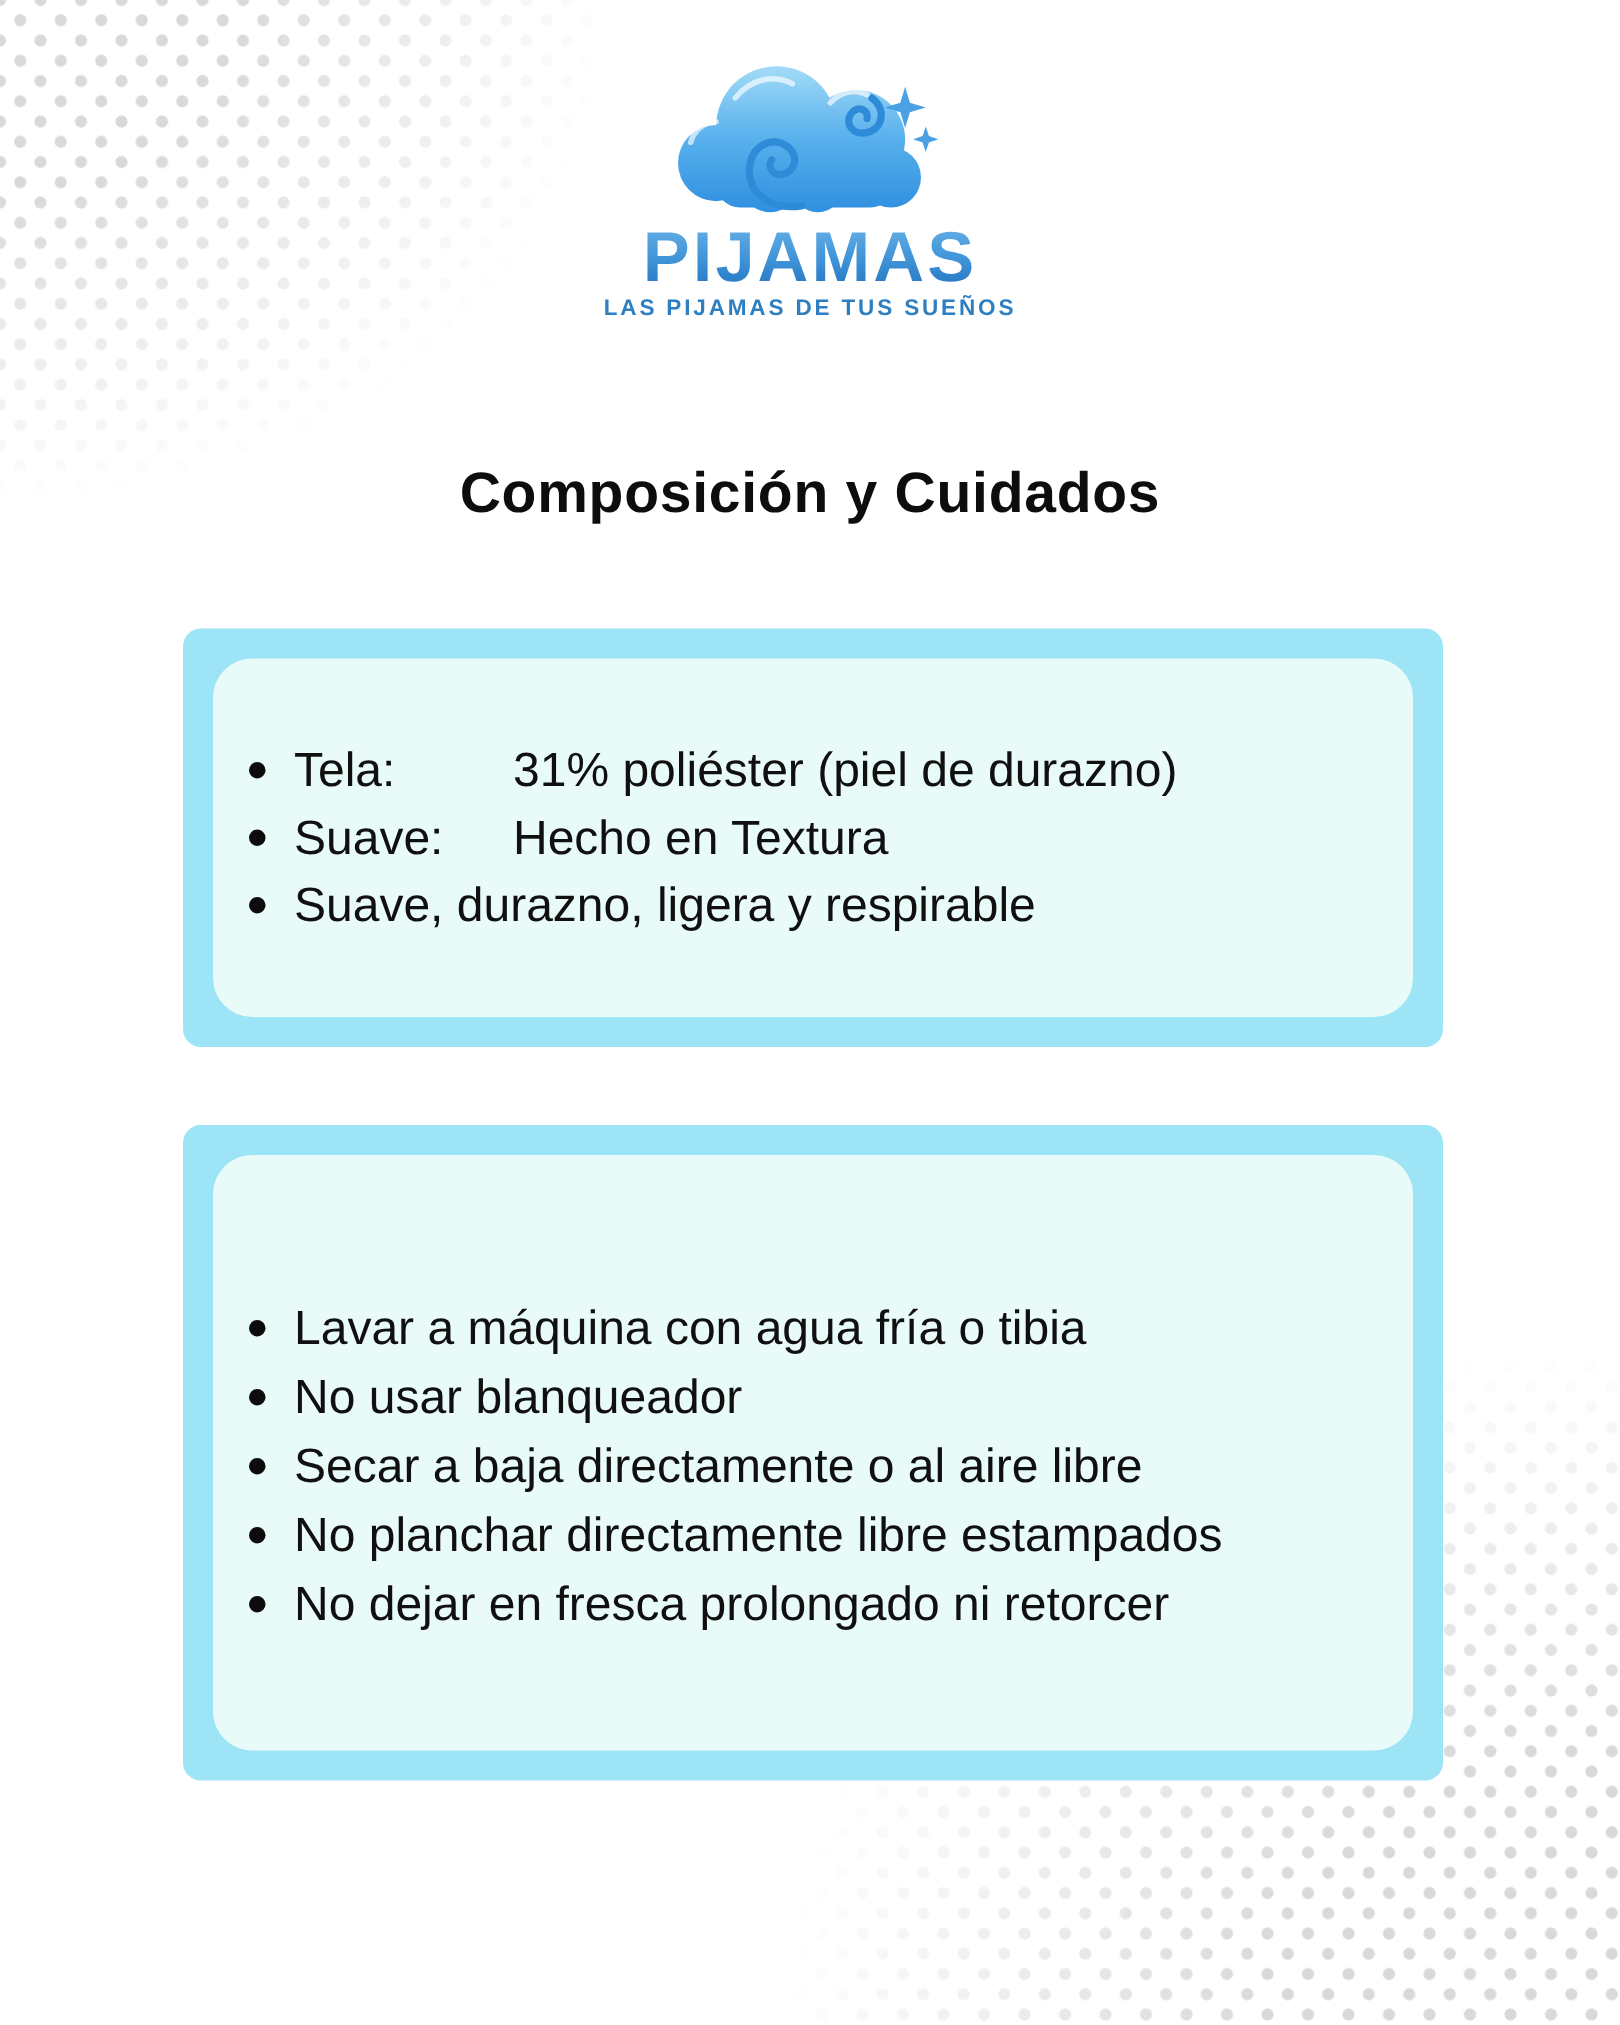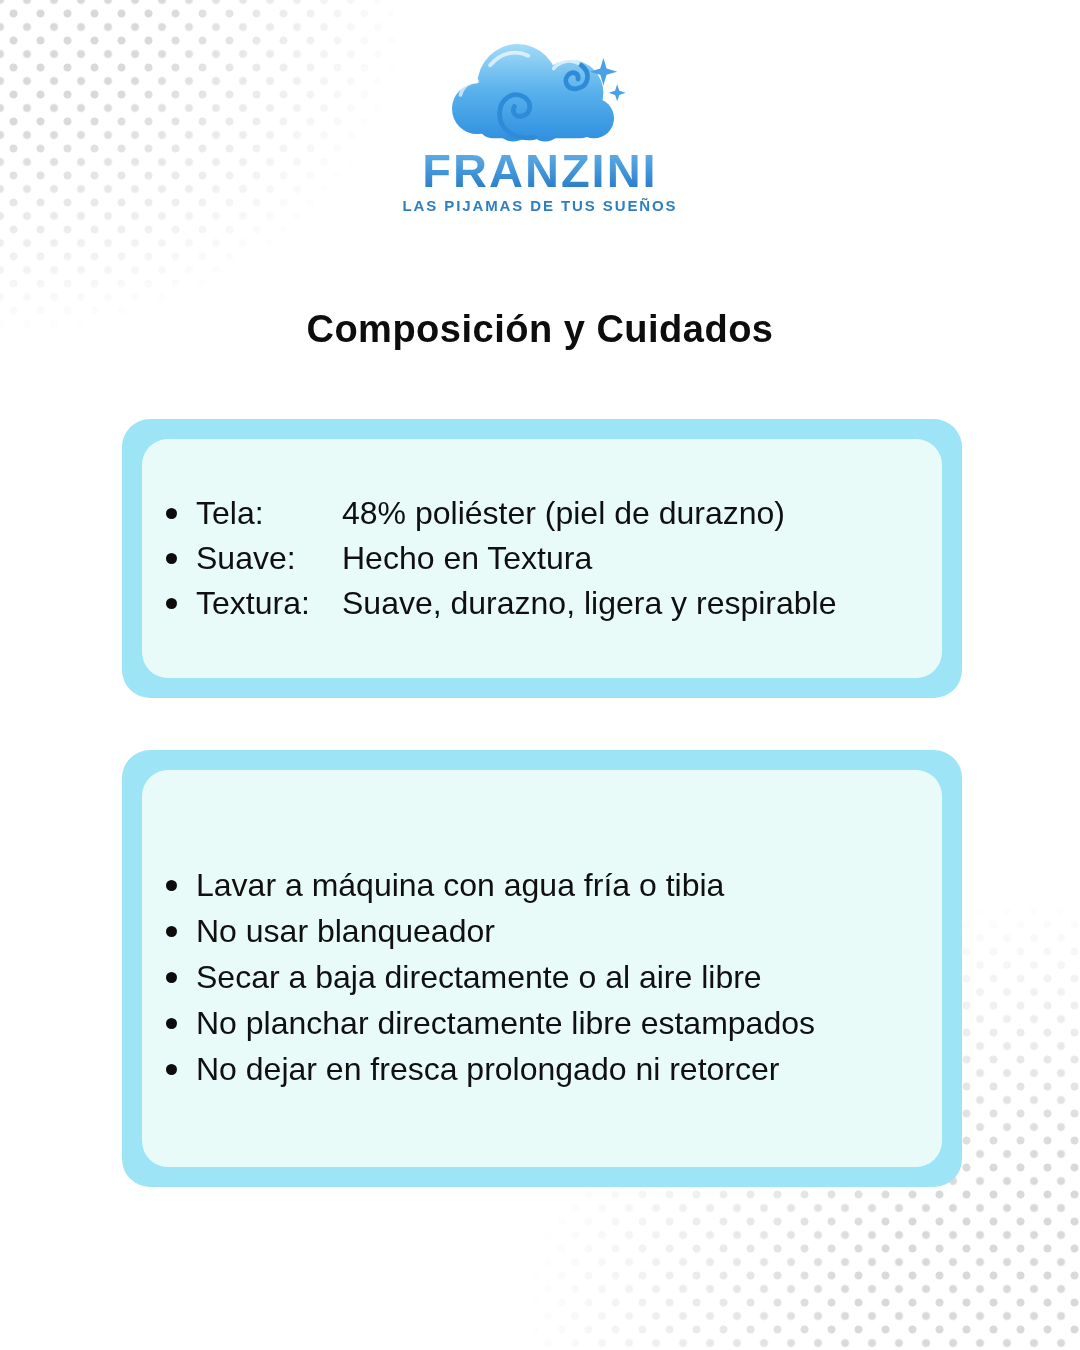--- a/index.html
+++ b/index.html
@@ -50,21 +50,21 @@
   }
   
   .title{
     position:absolute; left:0; top:308px; width:100%; margin:0;
     text-align:center; font-size:38px; font-weight:800; letter-spacing:0.5px;
     color:var(--title,#0d0d0d);
   }
   
   .card{
     position:absolute; left:122px; width:840px;
-    background:var(--card-border,#9ce4f6); border-radius:28px;
+    background:var(--card-border,#9ce4f6); border-radius:12px;
   }
   .card-1{top:419px; height:279px;}
   .card-2{top:750px; height:437px;}
   .card-inner{
     position:absolute; left:20px; right:20px; top:20px; bottom:20px;
     background:var(--card-fill,#e9fbf9); border-radius:26px;
     display:flex; flex-direction:column; justify-content:center;
     padding-left:24px; box-sizing:border-box;
   }
   .card-2 .card-inner{padding-top:18px;}
@@ -110,41 +110,40 @@
       <g fill="none" stroke="#ffffff" stroke-opacity="0.65" stroke-width="3.5" stroke-linecap="round">
         <path d="M36,22 C46,10 60,7 72,13"></path>
         <path d="M8,50 C10,42 17,37 24,37"></path>
         <path d="M96,25 C102,18 111,16 119,20"></path>
       </g>
       <g style="fill:var(--sparkle,#4ba1e5)">
         <path d="M143,15 L146,25 L156,28 L146,31 L143,41 L140,31 L130,28 L140,25 Z"></path>
         <path d="M156,40 L158,46 L164,48 L158,50 L156,56 L154,50 L148,48 L154,46 Z"></path>
       </g>
     </svg>
-    <div class="brand">FRANZINI</div>
+    <div class="brand">PIJAMAS</div>
     <div class="tagline">LAS PIJAMAS DE TUS SUEÑOS</div>
   </header>
 
   <h1 class="title">Composición y Cuidados</h1>
 
   <section class="card card-1">
     <div class="card-inner">
       <div class="row">
         <span class="bullet"></span>
         <span class="label">Tela:</span>
-        <span class="value">48% poliéster (piel de durazno)</span>
+        <span class="value">31% poliéster (piel de durazno)</span>
       </div>
       <div class="row">
         <span class="bullet"></span>
         <span class="label">Suave:</span>
         <span class="value">Hecho en Textura</span>
       </div>
       <div class="row">
         <span class="bullet"></span>
-        <span class="label">Textura:</span>
         <span class="value">Suave, durazno, ligera y respirable</span>
       </div>
     </div>
   </section>
 
   <section class="card card-2">
     <div class="card-inner">
       <div class="row">
         <span class="bullet"></span>
         <span class="value">Lavar a máquina con agua fría o tibia</span>

